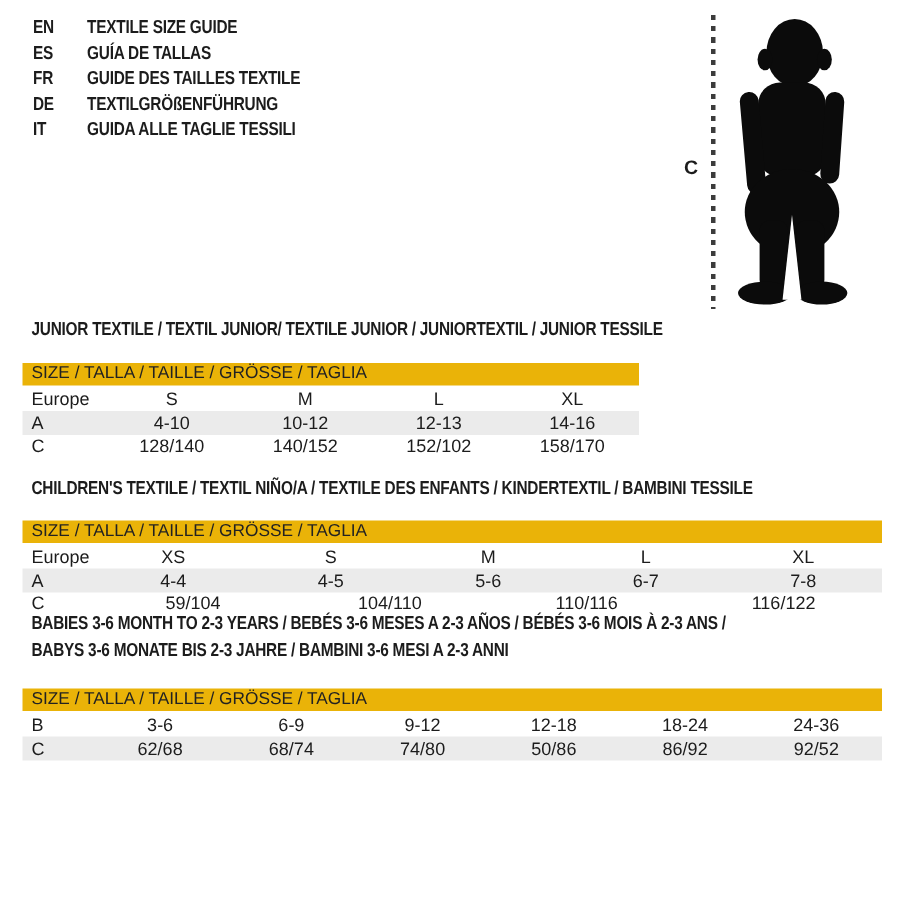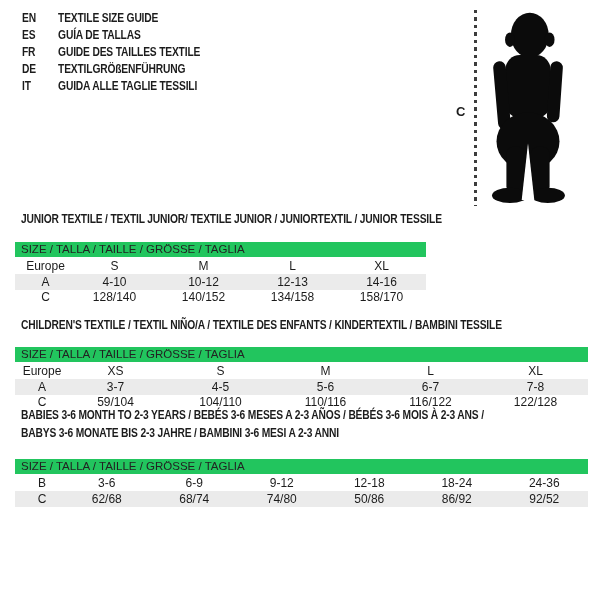--- a/index.html
+++ b/index.html
@@ -28,27 +28,27 @@
   .t1{top:210px;}
   .t2{top:316px;}
   .t3{top:406px;}
 
   
   .table{position:absolute;left:15px;}
   .tbl1{top:242px;width:411px;}
   .tbl2{top:347px;width:573px;}
   .tbl3{top:459px;width:573px;}
   .size-bar{
-    height:15px;line-height:15px;background:#22c55e;color:#222;
+    height:15px;line-height:15px;background:#eab308;color:#222;
     font-size:11.5px;padding-left:6px;margin-bottom:1.5px;
   }
   .trow{display:flex;align-items:center;height:15.5px;font-size:12px;}
   .trow.shaded{background:#ebebeb;}
   .cell{flex:1;text-align:center;}
-  .cell.label{flex:0 0 auto;text-align:center;padding-left:6px;}
+  .cell.label{flex:0 0 auto;text-align:left;padding-left:6px;}
   .tbl1 .cell.label{width:49px;}
   .tbl2 .cell.label,.tbl3 .cell.label{width:42px;}
 
   
   .notes{position:absolute;left:20px;top:531px;}
   .note-line{font-weight:700;font-size:12px;line-height:20px;}
 </style>
 </head>
 <body>
 
@@ -110,51 +110,50 @@
       <span class="cell label">A</span>
       <span class="cell">4-10</span>
       <span class="cell">10-12</span>
       <span class="cell">12-13</span>
       <span class="cell">14-16</span>
     </div>
     <div class="trow">
       <span class="cell label">C</span>
       <span class="cell">128/140</span>
       <span class="cell">140/152</span>
-      <span class="cell">134/158</span>
+      <span class="cell">152/102</span>
       <span class="cell">158/170</span>
     </div>
   </div>
 
   <div class="title t2 cond">CHILDREN'S TEXTILE / TEXTIL NIÑO/A / TEXTILE DES ENFANTS / KINDERTEXTIL / BAMBINI TESSILE</div>
   <div class="table tbl2">
     <div class="size-bar">SIZE / TALLA / TAILLE / GRÖSSE / TAGLIA</div>
     <div class="trow">
       <span class="cell label">Europe</span>
       <span class="cell">XS</span>
       <span class="cell">S</span>
       <span class="cell">M</span>
       <span class="cell">L</span>
       <span class="cell">XL</span>
     </div>
     <div class="trow shaded">
       <span class="cell label">A</span>
-      <span class="cell">3-7</span>
+      <span class="cell">4-4</span>
       <span class="cell">4-5</span>
       <span class="cell">5-6</span>
       <span class="cell">6-7</span>
       <span class="cell">7-8</span>
     </div>
     <div class="trow">
       <span class="cell label">C</span>
       <span class="cell">59/104</span>
       <span class="cell">104/110</span>
       <span class="cell">110/116</span>
       <span class="cell">116/122</span>
-      <span class="cell">122/128</span>
     </div>
   </div>
 
   <div class="title t3">
     <div class="cond">BABIES 3-6 MONTH TO 2-3 YEARS / BEBÉS 3-6 MESES A 2-3 AÑOS / BÉBÉS 3-6 MOIS À 2-3 ANS /</div>
     <div class="cond">BABYS 3-6 MONATE BIS 2-3 JAHRE / BAMBINI 3-6 MESI A 2-3 ANNI</div>
   </div>
   <div class="table tbl3">
     <div class="size-bar">SIZE / TALLA / TAILLE / GRÖSSE / TAGLIA</div>
     <div class="trow">

